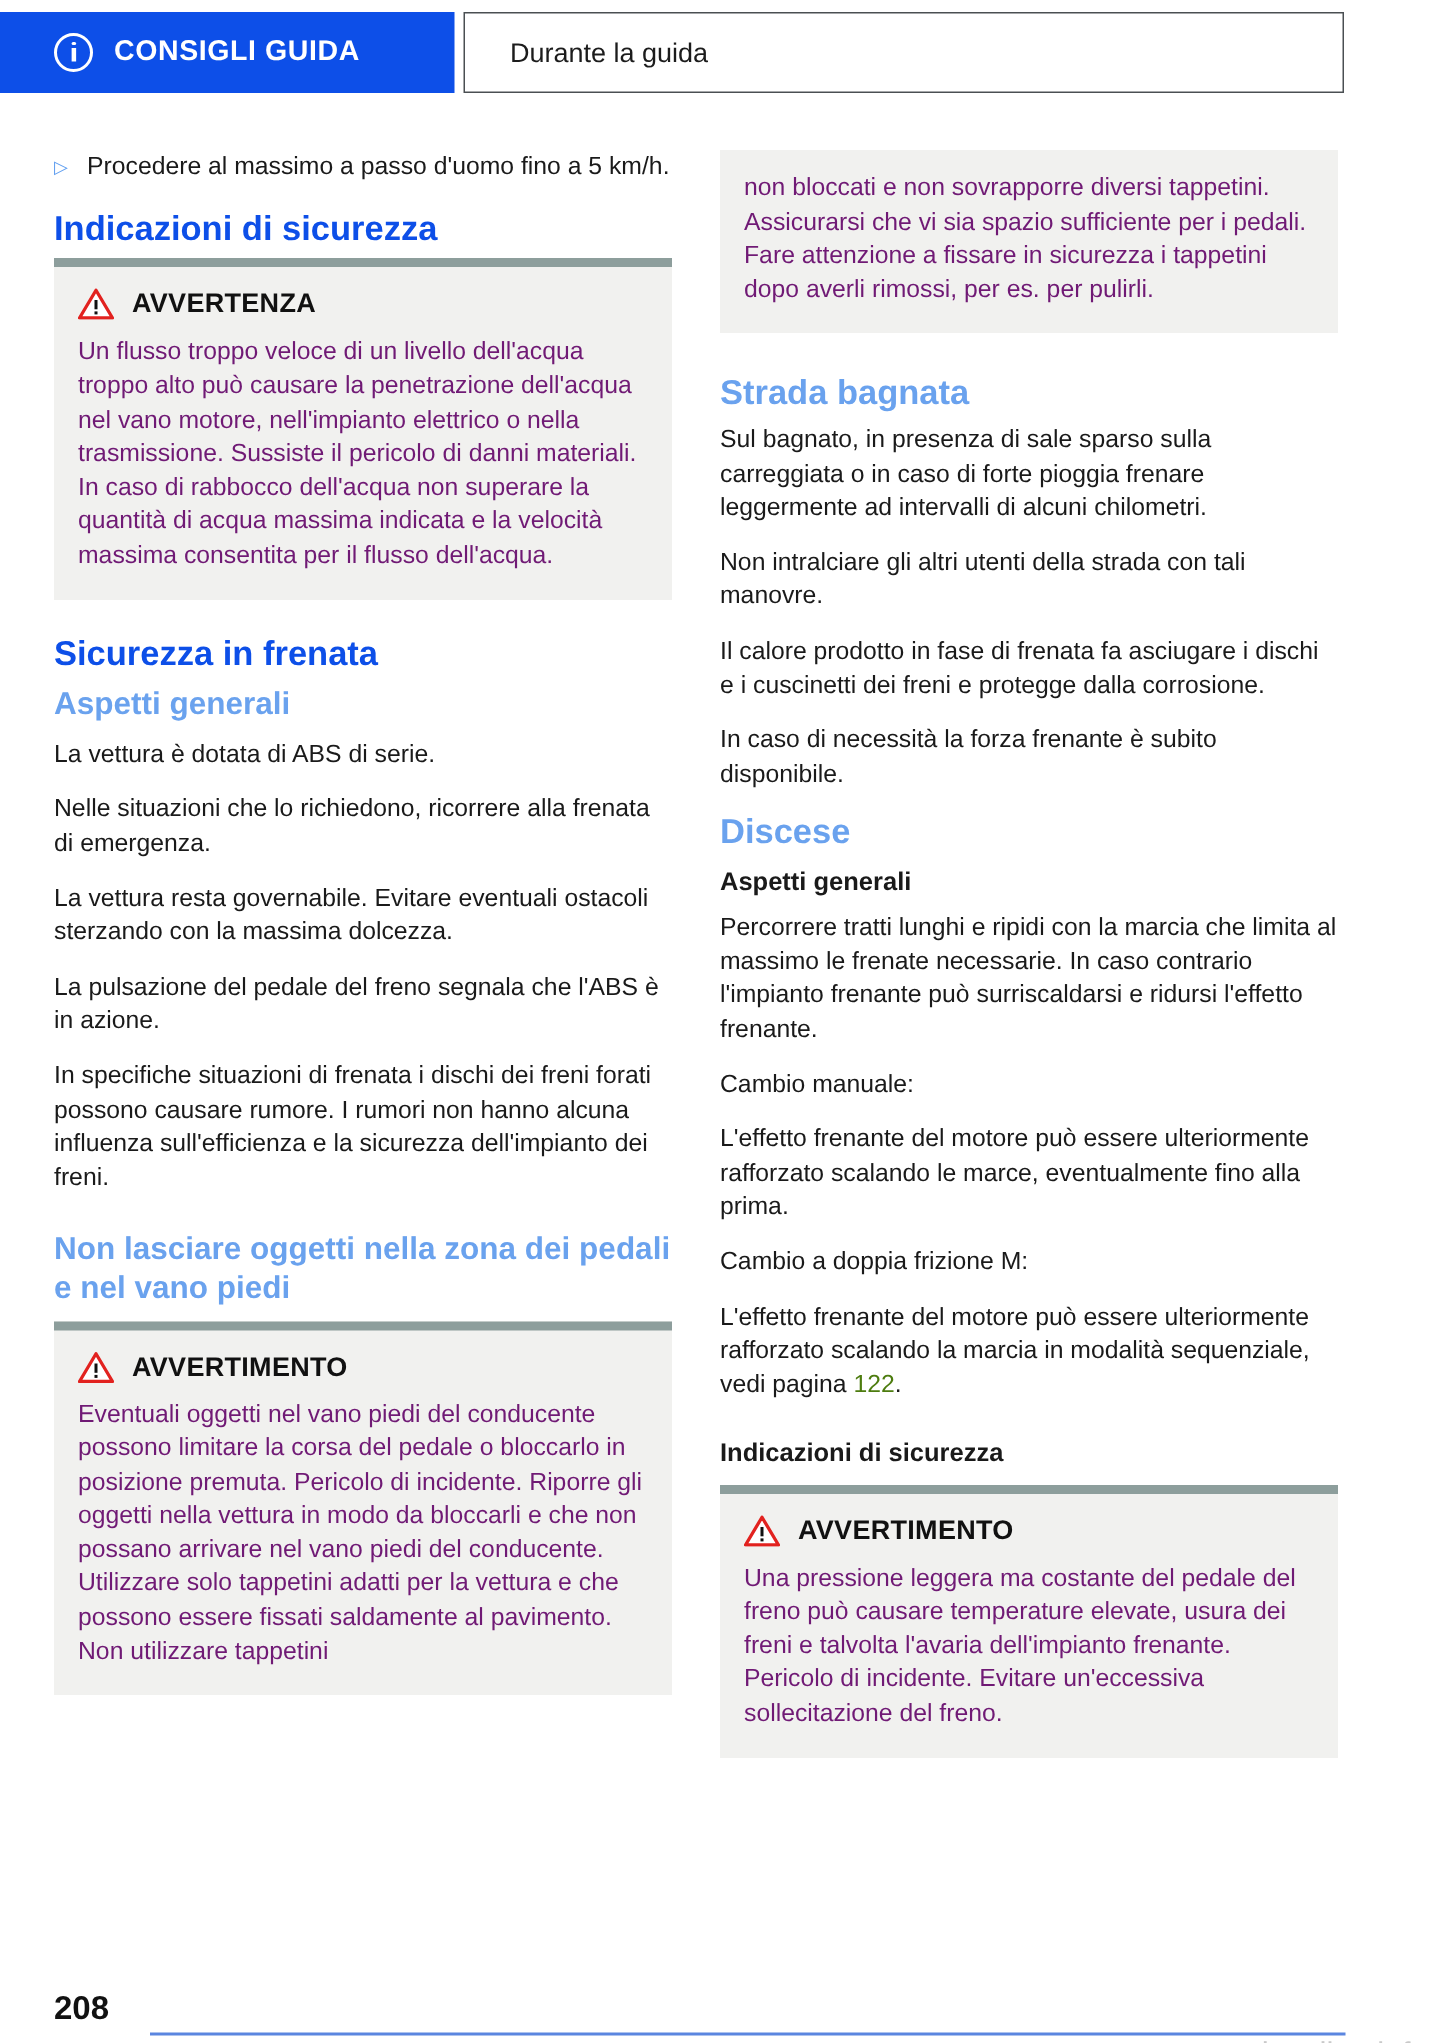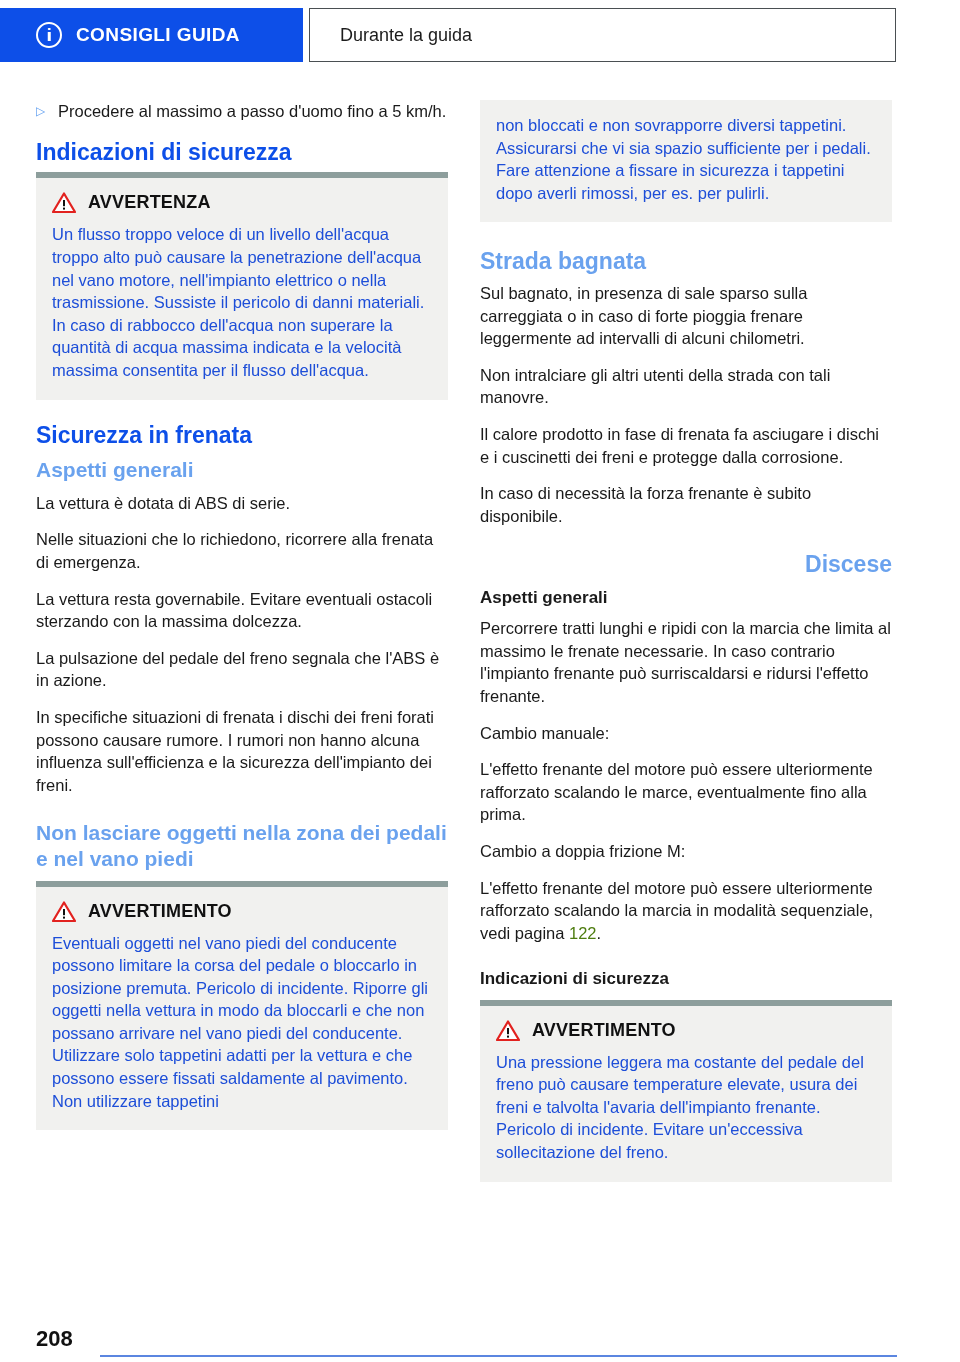--- a/index.html
+++ b/index.html
@@ -180,21 +180,21 @@
   }
   .notice-title-text {
     font-size: 18px;
     font-weight: bold;
     color: #111111;
     letter-spacing: 0.2px;
   }
   .notice-body {
     font-size: 16.5px;
     line-height: 1.37;
-    color: #1d4ed8;
+    color: #701a75;
   }
 
   
   .footer {
     position: absolute;
     left: 0;
     top: 1324px;
     width: 960px;
     height: 56px;
   }
@@ -301,21 +301,21 @@
     <div class="notice-body">non bloccati e non sovrapporre diversi tappetini. Assicurarsi che vi sia spazio sufficiente per i pedali. Fare attenzione a fissare in sicurezza i tappetini dopo averli rimossi, per es. per pulirli.</div>
   </div>
 
   <h1 class="sec-heading" style="color:#6aa2ee; margin-top:26px;">Strada bagnata</h1>
 
   <p class="para">Sul bagnato, in presenza di sale sparso sulla carreggiata o in caso di forte pioggia frenare leggermente ad intervalli di alcuni chilometri.</p>
   <p class="para">Non intralciare gli altri utenti della strada con tali manovre.</p>
   <p class="para">Il calore prodotto in fase di frenata fa asciugare i dischi e i cuscinetti dei freni e protegge dalla corrosione.</p>
   <p class="para">In caso di necessità la forza frenante è subito disponibile.</p>
 
-  <h1 class="sec-heading" style="color:#6aa2ee; margin-top:24px;text-align:right;">Discese</h1>
+  <h1 class="sec-heading" style="color:#6aa2ee; margin-top:14px;">Discese</h1>
 
   <h3 class="black-heading">Aspetti generali</h3>
 
   <p class="para">Percorrere tratti lunghi e ripidi con la marcia che limita al massimo le frenate necessarie. In caso contrario l'impianto frenante può surriscaldarsi e ridursi l'effetto frenante.</p>
   <p class="para">Cambio manuale:</p>
   <p class="para">L'effetto frenante del motore può essere ulteriormente rafforzato scalando le marce, eventualmente fino alla prima.</p>
   <p class="para">Cambio a doppia frizione M:</p>
 
   <p class="para"><span>L'effetto frenante del motore può essere ulteriormente rafforzato scalando la marcia in modalità sequenziale, vedi pagina </span><span class="xref">122</span><span>.</span></p>
 

